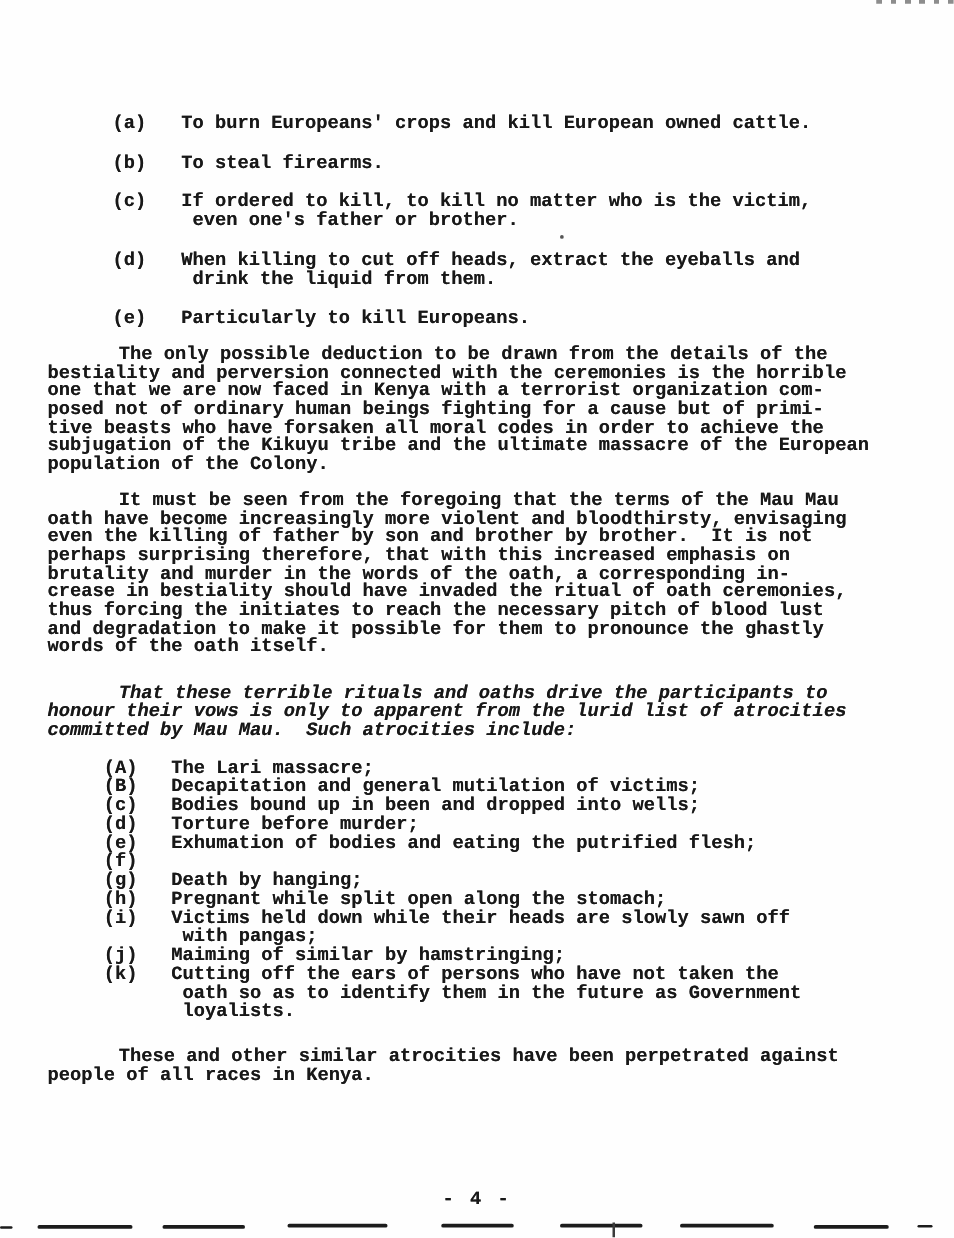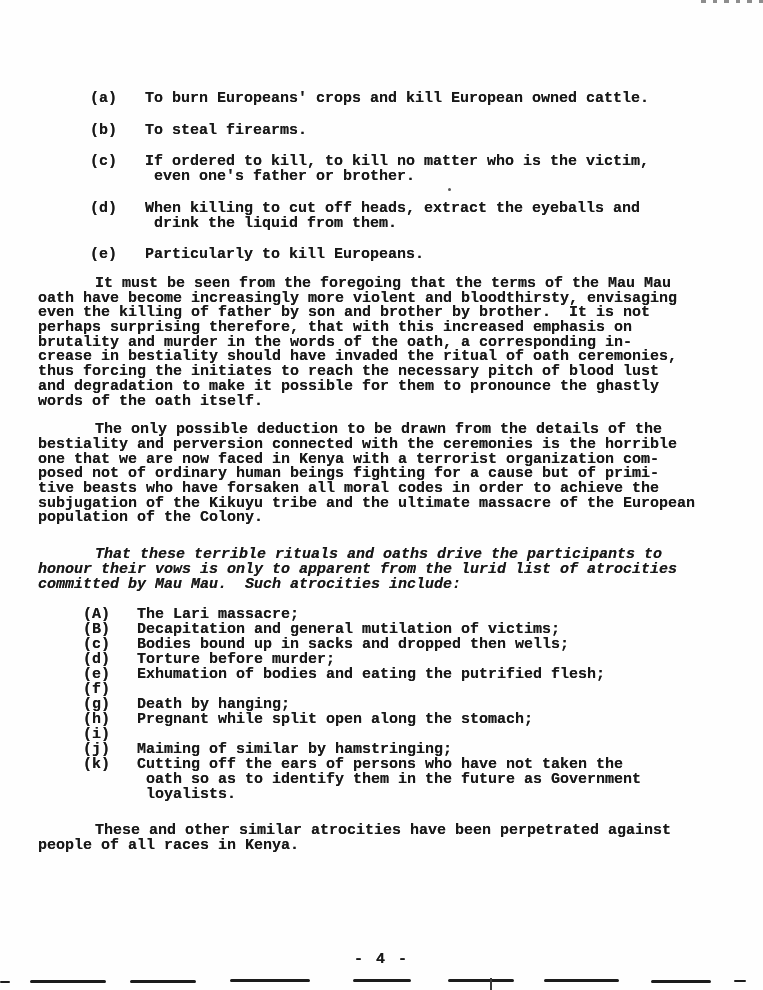--- a/index.html
+++ b/index.html
@@ -109,54 +109,54 @@
         <span class="lbl">(d)</span>
         <span class="txt">When killing to cut off heads, extract the eyeballs and
  drink the liquid from them.</span>
       </div>
       <div class="li">
         <span class="lbl">(e)</span>
         <span class="txt">Particularly to kill Europeans.</span>
       </div>
     </div>
 
+    <p class="para para-2">The only possible deduction to be drawn from the details of the
+bestiality and perversion connected with the ceremonies is the horrible
+one that we are now faced in Kenya with a terrorist organization com-
+posed not of ordinary human beings fighting for a cause but of primi-
+tive beasts who have forsaken all moral codes in order to achieve the
+subjugation of the Kikuyu tribe and the ultimate massacre of the European
+population of the Colony.</p>
+
     <p class="para para-1">It must be seen from the foregoing that the terms of the Mau Mau
 oath have become increasingly more violent and bloodthirsty, envisaging
 even the killing of father by son and brother by brother.  It is not
 perhaps surprising therefore, that with this increased emphasis on
 brutality and murder in the words of the oath, a corresponding in-
 crease in bestiality should have invaded the ritual of oath ceremonies,
 thus forcing the initiates to reach the necessary pitch of blood lust
 and degradation to make it possible for them to pronounce the ghastly
 words of the oath itself.</p>
 
-    <p class="para para-2">The only possible deduction to be drawn from the details of the
-bestiality and perversion connected with the ceremonies is the horrible
-one that we are now faced in Kenya with a terrorist organization com-
-posed not of ordinary human beings fighting for a cause but of primi-
-tive beasts who have forsaken all moral codes in order to achieve the
-subjugation of the Kikuyu tribe and the ultimate massacre of the European
-population of the Colony.</p>
-
     <p class="para para-3">That these terrible rituals and oaths drive the participants to
 honour their vows is only to apparent from the lurid list of atrocities
 committed by Mau Mau.  Such atrocities include:</p>
 
     <div class="list list-atrocities">
       <div class="li">
         <span class="lbl">(A)</span>
         <span class="txt">The Lari massacre;</span>
       </div>
       <div class="li">
         <span class="lbl">(B)</span>
         <span class="txt">Decapitation and general mutilation of victims;</span>
       </div>
       <div class="li">
         <span class="lbl">(c)</span>
-        <span class="txt">Bodies bound up in sacks and dropped then wells;</span>
+        <span class="txt">Bodies bound up in been and dropped into wells;</span>
       </div>
       <div class="li">
         <span class="lbl">(d)</span>
         <span class="txt">Torture before murder;</span>
       </div>
       <div class="li">
         <span class="lbl">(e)</span>
         <span class="txt">Exhumation of bodies and eating the putrified flesh;</span>
       </div>
       <div class="li">
@@ -165,20 +165,22 @@
       <div class="li">
         <span class="lbl">(g)</span>
         <span class="txt">Death by hanging;</span>
       </div>
       <div class="li">
         <span class="lbl">(h)</span>
         <span class="txt">Pregnant while split open along the stomach;</span>
       </div>
       <div class="li">
         <span class="lbl">(i)</span>
+        <span class="txt">Victims held down while their heads are slowly sawn off
+ with pangas;</span>
       </div>
       <div class="li">
         <span class="lbl">(j)</span>
         <span class="txt">Maiming of similar by hamstringing;</span>
       </div>
       <div class="li">
         <span class="lbl">(k)</span>
         <span class="txt">Cutting off the ears of persons who have not taken the
  oath so as to identify them in the future as Government
  loyalists.</span>

